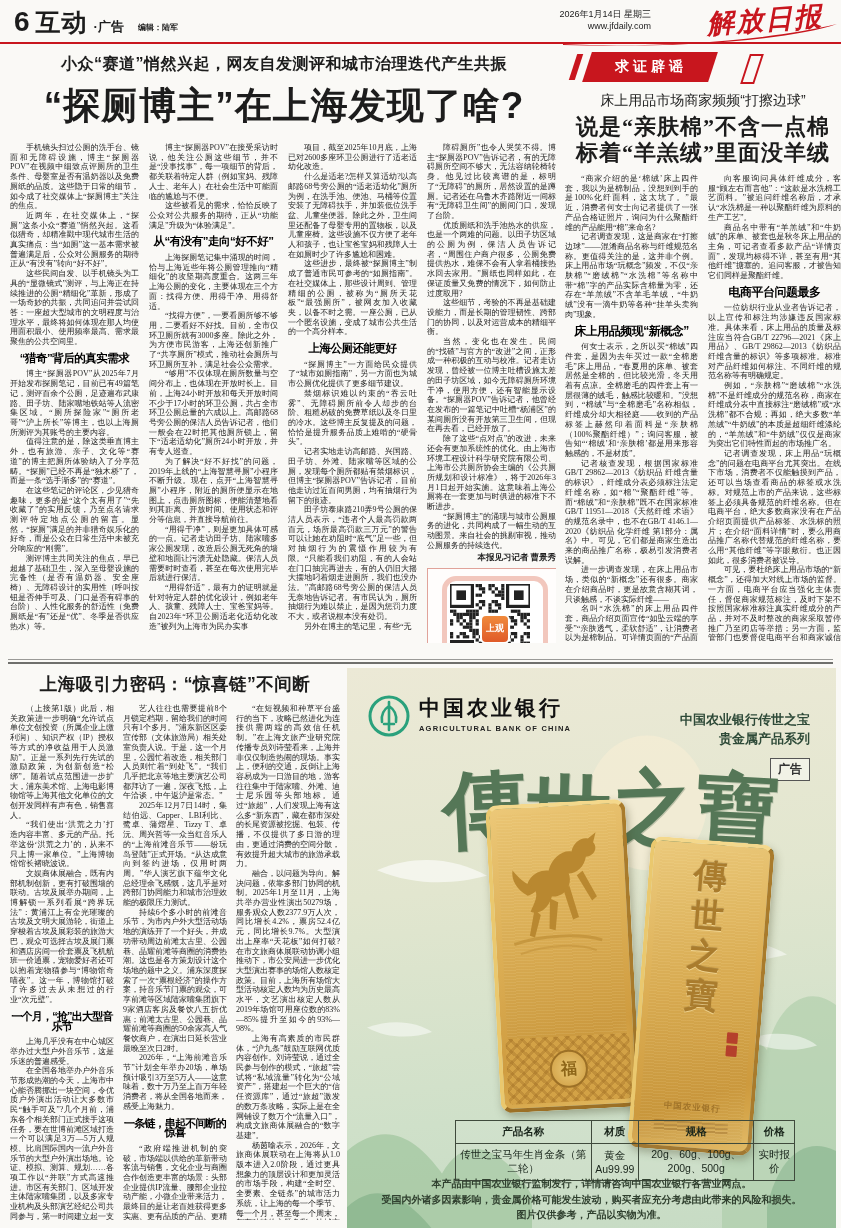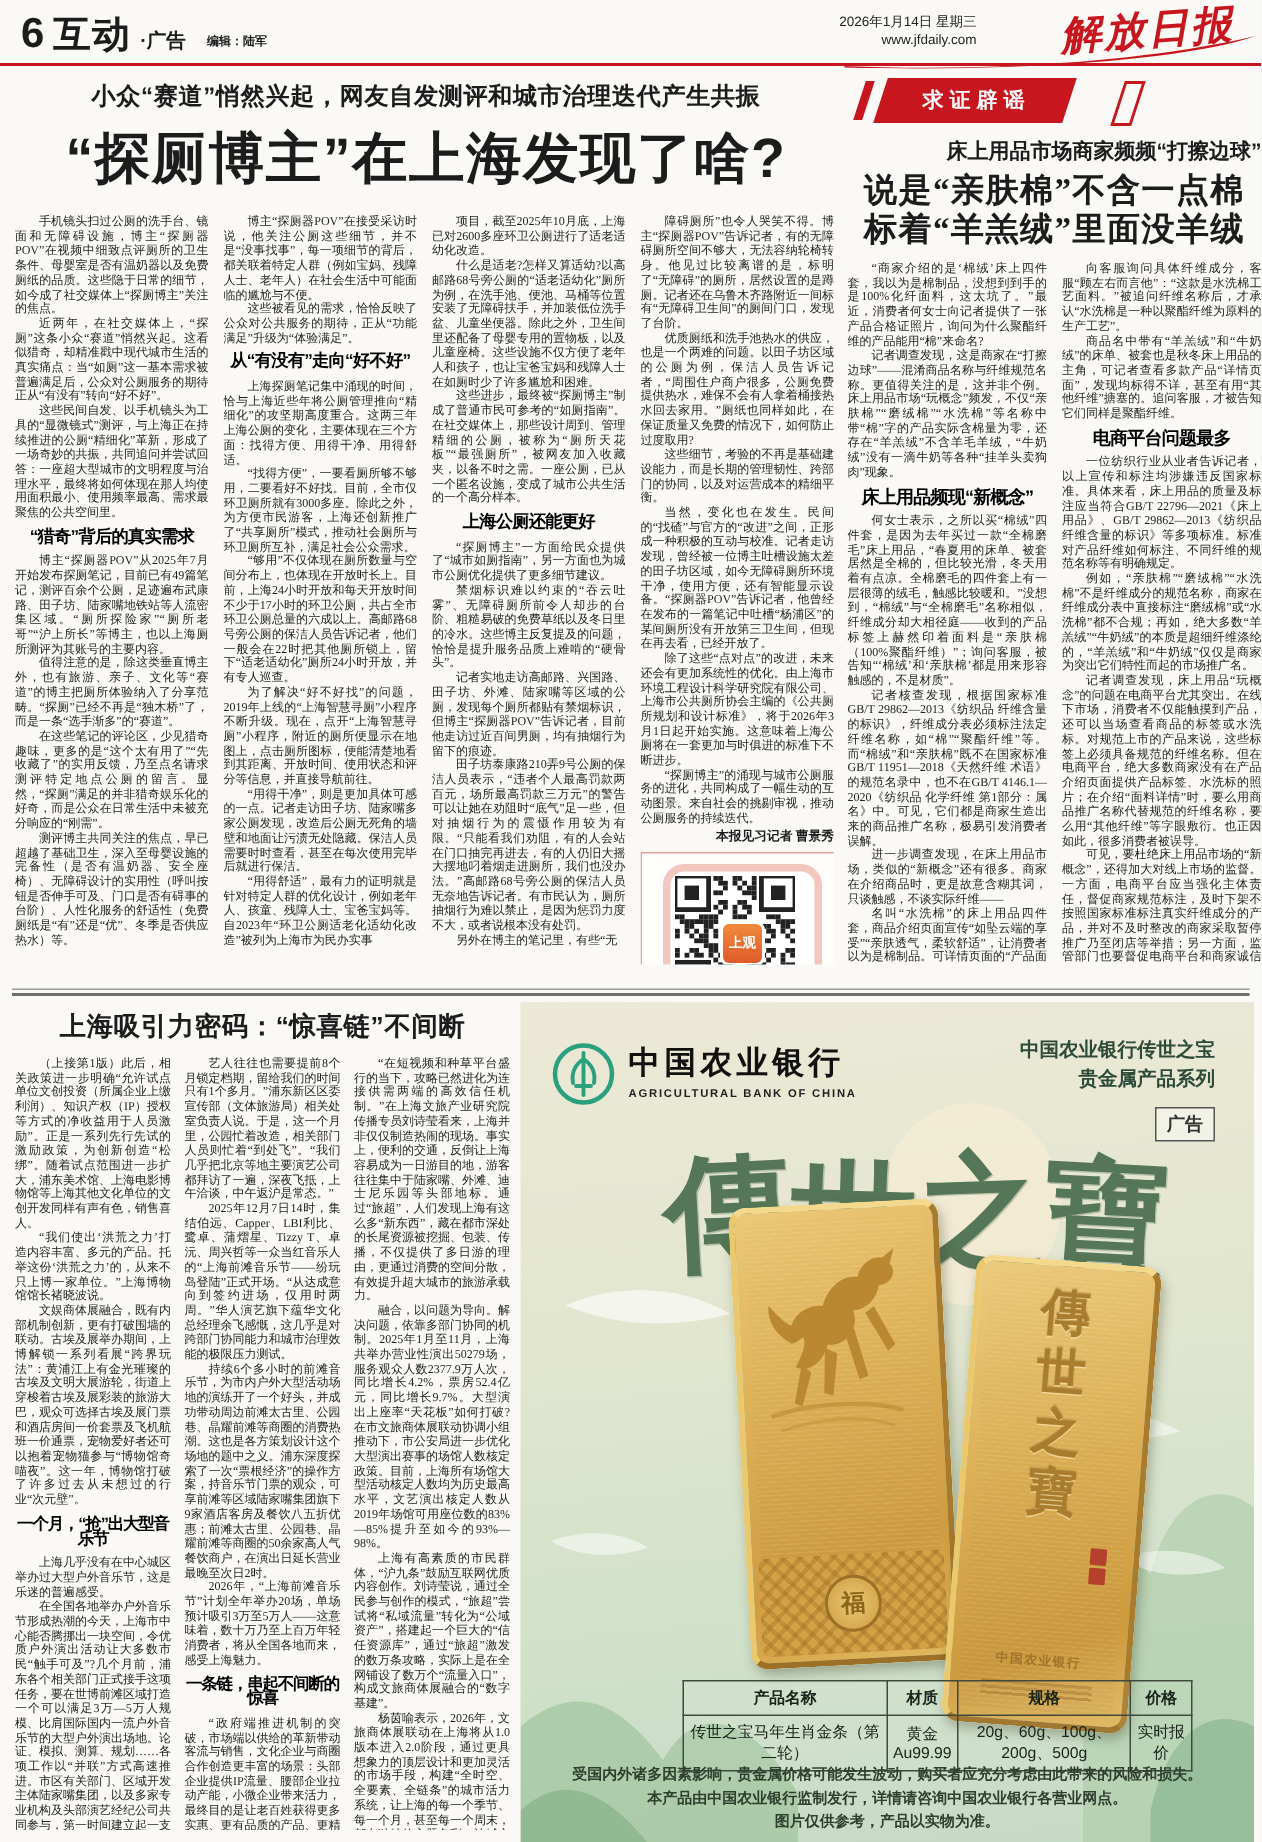--- a/index.html
+++ b/index.html
@@ -38,21 +38,21 @@
   .qr-frame svg{position:absolute;left:3px;top:3px;}
   .qr-logo{position:absolute;left:50%;top:50%;transform:translate(-50%,-50%);width:26px;height:26px;border-radius:6px;background:linear-gradient(#f08a3c,#e05a28);color:#fff;font-size:9px;font-weight:900;display:flex;align-items:center;justify-content:center;border:2px solid #fff;}
 
   
   .fact{position:absolute;left:565px;top:52px;width:276px;}
   .badge-row{height:34px;position:relative;margin-bottom:6px;}
   .badge{position:absolute;left:22px;top:0;background:#c8161e;color:#fff;font-size:14px;font-weight:900;letter-spacing:4px;padding:6px 26px 6px 28px;transform:skewX(-18deg);}
   .badge span{display:inline-block;transform:skewX(18deg);}
   .badge-tail{position:absolute;left:180px;top:2px;width:10px;height:26px;border:2px solid #c8161e;transform:skewX(-18deg);}
   .badge-nib{position:absolute;left:8px;top:2px;width:6px;height:26px;background:#c8161e;transform:skewX(-18deg);}
-  .fact-kicker{font-size:14px;font-weight:700;text-align:right;margin:4px 0 4px;font-family:"Liberation Sans",sans-serif;}
+  .fact-kicker{font-size:14px;font-weight:400;text-align:center;margin:4px 0 4px;font-family:"Liberation Sans",sans-serif;}
   .fact-title{font-family:"Liberation Serif",serif;font-size:22px;font-weight:900;text-align:center;line-height:26px;margin:0 0 8px;letter-spacing:1px;}
   .fact-cols{gap:10px;height:468px;}
   .fact-cols .col{width:133px;}
   .fact-cols h4.col-h{font-size:12px;}
 
   
   .rule-mid{position:absolute;left:8px;top:659px;width:825px;border-top:1px solid #9a9a97;border-bottom:2px solid #6f6f6c;height:2px;}
 
   
   .city{position:absolute;left:10px;top:670px;width:330px;height:552px;overflow:hidden;}
@@ -60,21 +60,21 @@
   .city-cols{gap:9px;height:516px;}
   .city-cols .col{width:104px;}
   .city-cols h4.col-h{font-size:11px;letter-spacing:-0.8px;}
 
   
   .ad{position:absolute;left:347px;top:668px;width:489px;height:620px;background:linear-gradient(175deg,#ece9d6 0%,#e2e6cf 35%,#cfe0c9 70%,#c3d9c2 100%);overflow:hidden;}
   .ad-bg{position:absolute;left:0;top:0;width:100%;height:100%;}
   .ad-logo-row{position:absolute;left:20px;top:26px;display:flex;align-items:flex-start;gap:8px;}
   .ad-bank-cn{font-size:21px;font-weight:900;letter-spacing:3px;color:#111;font-family:"Liberation Serif",serif;}
   .ad-bank-en{font-size:7.5px;letter-spacing:1.2px;color:#222;margin-top:2px;font-weight:700;}
-  .ad-series{position:absolute;right:26px;top:22px;text-align:right;font-size:13px;font-weight:700;color:#2e4a38;line-height:19px;}
+  .ad-series{position:absolute;right:26px;top:42px;text-align:right;font-size:13px;font-weight:700;color:#2e4a38;line-height:19px;}
   .ad-label{display:inline-block;margin-top:10px;border:1px solid #555;padding:1px 7px;font-size:12px;color:#333;background:rgba(255,255,255,.45);text-align:right;}
   .ad-callig{position:absolute;left:96px;top:100px;width:330px;display:flex;justify-content:space-between;}
   .ad-callig span{font-family:"Liberation Serif",serif;font-weight:900;font-size:84px;line-height:84px;color:#557757;text-shadow:1px 1px 0 rgba(40,70,45,.25);}
   .ad-callig span:nth-child(1){transform:rotate(-3deg);}
   .ad-callig span:nth-child(2){transform:rotate(2deg) translateY(6px);}
   .ad-callig span:nth-child(3){transform:rotate(-2deg);}
   .ad-callig span:nth-child(4){transform:rotate(3deg) translateY(4px);}
   .ad-seal{position:absolute;left:398px;top:196px;width:15px;height:15px;background:#b5402c;border-radius:2px;box-shadow:0 18px 0 #b5402c;}
 
   .gold-bar{position:absolute;border-radius:12px;box-shadow:2px 4px 8px rgba(60,60,30,.35);}
@@ -511,19 +511,19 @@
       <tr>
         <td>传世之宝马年生肖金条（第二轮）</td>
         <td>黄金Au99.99</td>
         <td>20g、60g、100g、200g、500g</td>
         <td>实时报价</td>
       </tr>
     </tbody>
       </table>
 
     <div class="ad-disc">
+      <div>本产品由中国农业银行监制发行，详情请咨询中国农业银行各营业网点。</div>
       <div>受国内外诸多因素影响，贵金属价格可能发生波动，购买者应充分考虑由此带来的风险和损失。</div>
-      <div>本产品由中国农业银行监制发行，详情请咨询中国农业银行各营业网点。</div>
       <div>图片仅供参考，产品以实物为准。</div>
     </div>
   </div>
 
 </div>
 
 </body></html>

